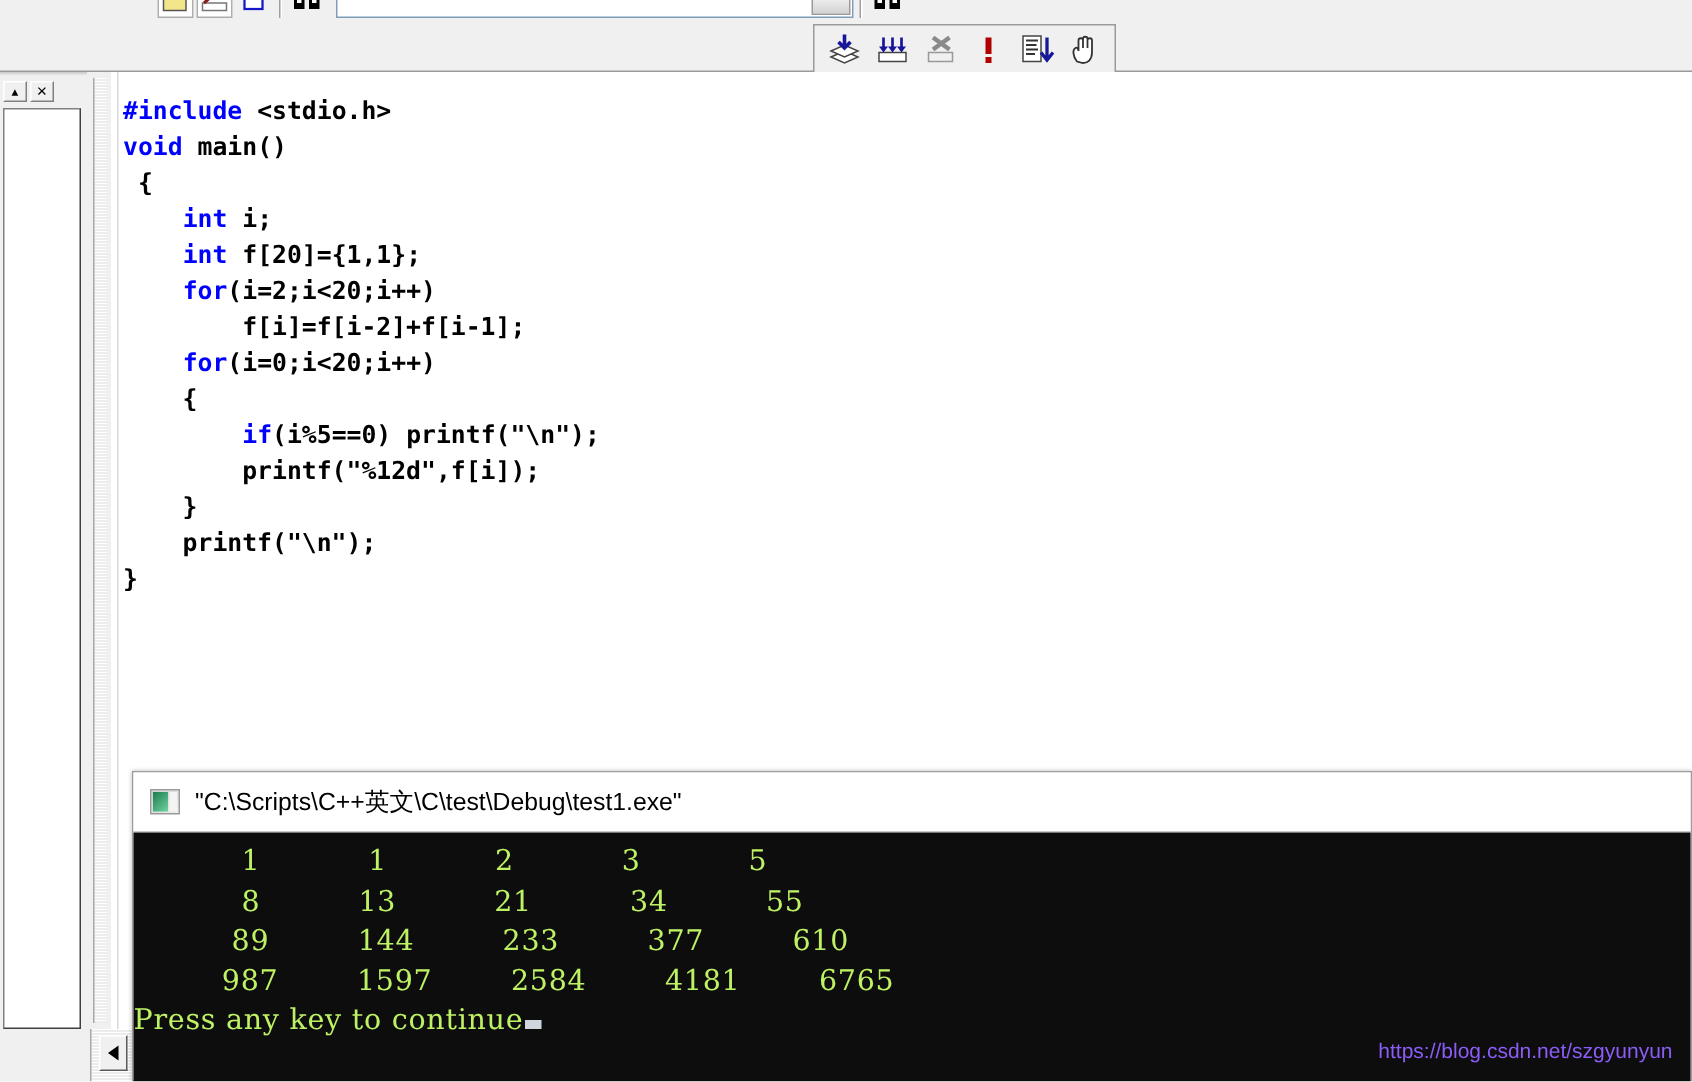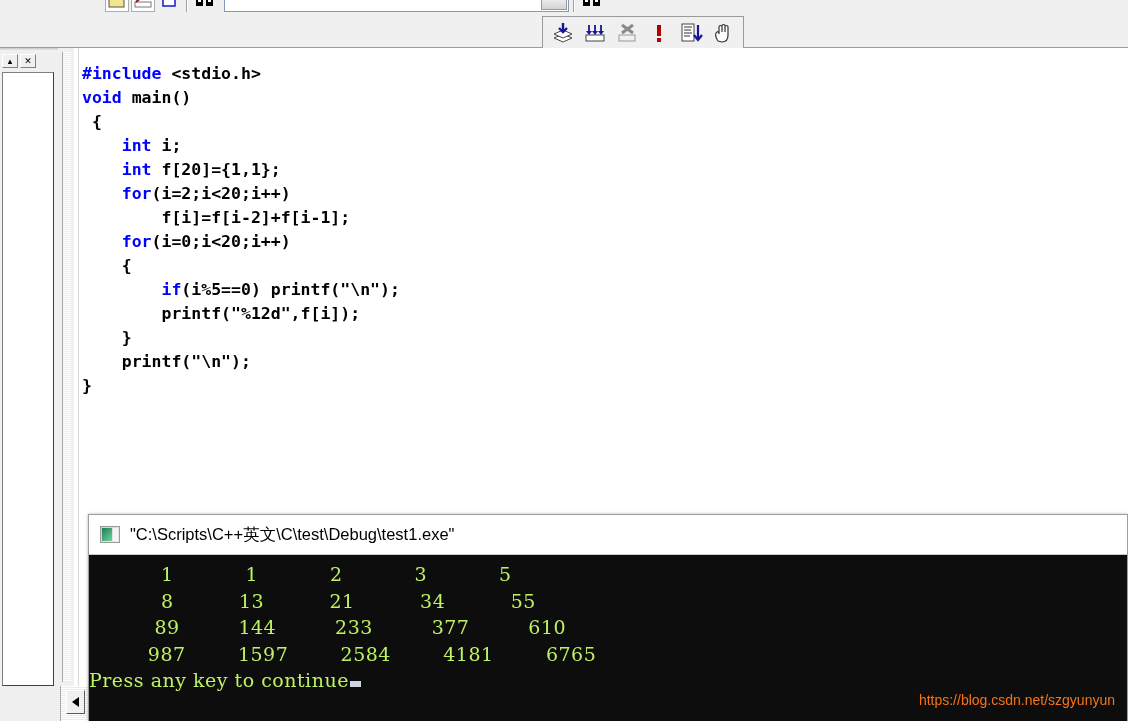--- a/index.html
+++ b/index.html
@@ -193,21 +193,21 @@
     display: inline-block;
     width: 11px; height: 6px;
     background: #cfd6dd;
     vertical-align: baseline;
     margin-left: 1px;
   }
   .watermark {
     position: absolute; right: 12px; bottom: 13px;
     font-family: "Liberation Sans", sans-serif;
     font-size: 14px;
-    color: #f97316;
+    color: #8b5cf6;
     white-space: nowrap;
   }
 
   
   .hscroll {
     position: absolute; left: 60px; top: 686px;
     width: 30px; height: 35px;
     background: repeating-linear-gradient(
       to bottom,#ffffff 0px,#ffffff 1px,#ececec 1px,#ececec 2px);
     border-left: 1px solid #a8a8a8;

